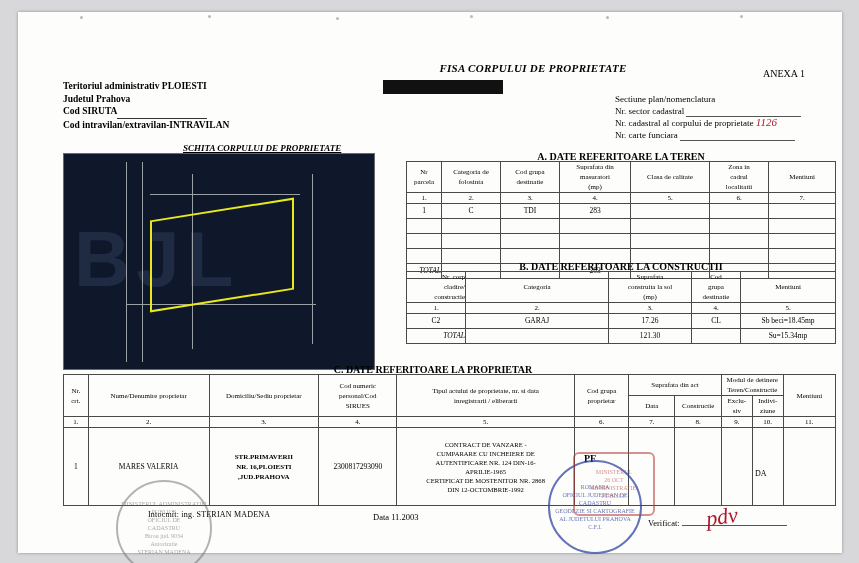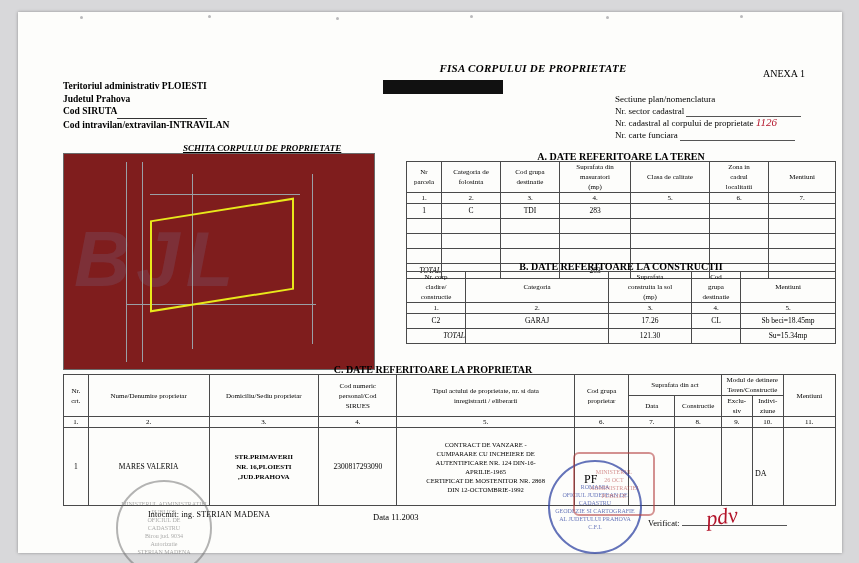--- a/index.html
+++ b/index.html
@@ -33,21 +33,21 @@
   .right-ident{position:absolute;left:597px;top:82px;font-size:9px;line-height:11.5px;}
   .right-ident div{white-space:nowrap;}
   .rline{display:inline-block;border-bottom:1px solid #555;width:115px;height:10px;vertical-align:bottom;}
   .handwrite{font-family:"Liberation Serif",serif;color:#b3142a;font-style:italic;font-size:11px;}
 
   .schita-cap{position:absolute;left:165px;top:131px;font-size:9px;font-style:italic;font-weight:bold;text-decoration:underline;}
 
   
   #sketch{
     position:absolute;left:45px;top:141px;width:310px;height:215px;
-    border:1px solid #6a6a6a;background:#7f1d1d;overflow:hidden;font-style:italic;
+    border:1px solid #6a6a6a;background:#0f172a;overflow:hidden;
   }
   .watermark{
     position:absolute;left:10px;top:60px;font-size:78px;font-weight:bold;
     color:rgba(120,150,200,.16);letter-spacing:6px;font-family:"Liberation Sans",sans-serif;
   }
   .parcel{
     position:absolute;left:86px;top:55px;width:140px;height:88px;
     border:2px solid #e8e81b;transform:skewY(-9deg);
   }
   .ln{position:absolute;background:#9aa0a6;}
@@ -70,21 +70,21 @@
   .sig{position:absolute;left:688px;top:492px;color:#b3142a;font-size:22px;font-style:italic;
        font-family:"Liberation Serif",serif;transform:rotate(-8deg);}
 
   .stamp{position:absolute;border-radius:50%;border:2px solid #2a3fa0;color:#2a3fa0;
          opacity:.72;font-size:6px;text-align:center;}
   .stamp2{position:absolute;border-radius:50%;border:2px solid #6b6b6b;color:#555;
           opacity:.5;font-size:6px;text-align:center;}
   .stamp-red{position:absolute;border-radius:50%;border:2px solid #b23a3a;color:#b23a3a;
              opacity:.55;font-size:6px;text-align:center;}
   .stamp-in{position:absolute;left:0;right:0;top:50%;transform:translateY(-50%);line-height:8px;}
-  .pf{position:absolute;left:566px;top:460px;font-size:12px;}
+  .pf{position:absolute;left:566px;top:441px;font-size:10px;font-weight:bold;}
   .da{position:absolute;left:737px;top:457px;font-size:8px;}
 </style>
 </head>
 <body>
 
 <div id="sheet">
 
   <div class="dots">
     <div class="dot" style="left:62px;top:4px"></div>
     <div class="dot" style="left:190px;top:3px"></div>
@@ -198,21 +198,21 @@
           <td></td>
           <td></td>
     </tr>
   </tbody>
     </table>
 
   <div class="sec" style="left:388px;top:249px;width:430px;">B. DATE REFERITOARE LA CONSTRUCTII</div>
   <table class="grid" id="tbl-b" style="left:388px;top:259px;width:430px;">
     <tbody>
         <tr class="hdrow">
-      <td style="width:58px;height:30px;"><span style="white-space: pre-line;">Nr. corp
+      <td style="width:58px;height:30px;text-align:right;"><span style="white-space: pre-line;">Nr. corp
 cladire/
 constructie</span></td>
       <td style="width:142px;"><span style="white-space: pre-line;">Categoria</span></td>
       <td style="width:82px;"><span style="white-space: pre-line;">Suprafata
 construita la sol
 (mp)</span></td>
       <td style="width:48px;"><span style="white-space: pre-line;">Cod
 grupa
 destinatie</span></td>
       <td><span style="white-space: pre-line;">Mentiuni</span></td>

